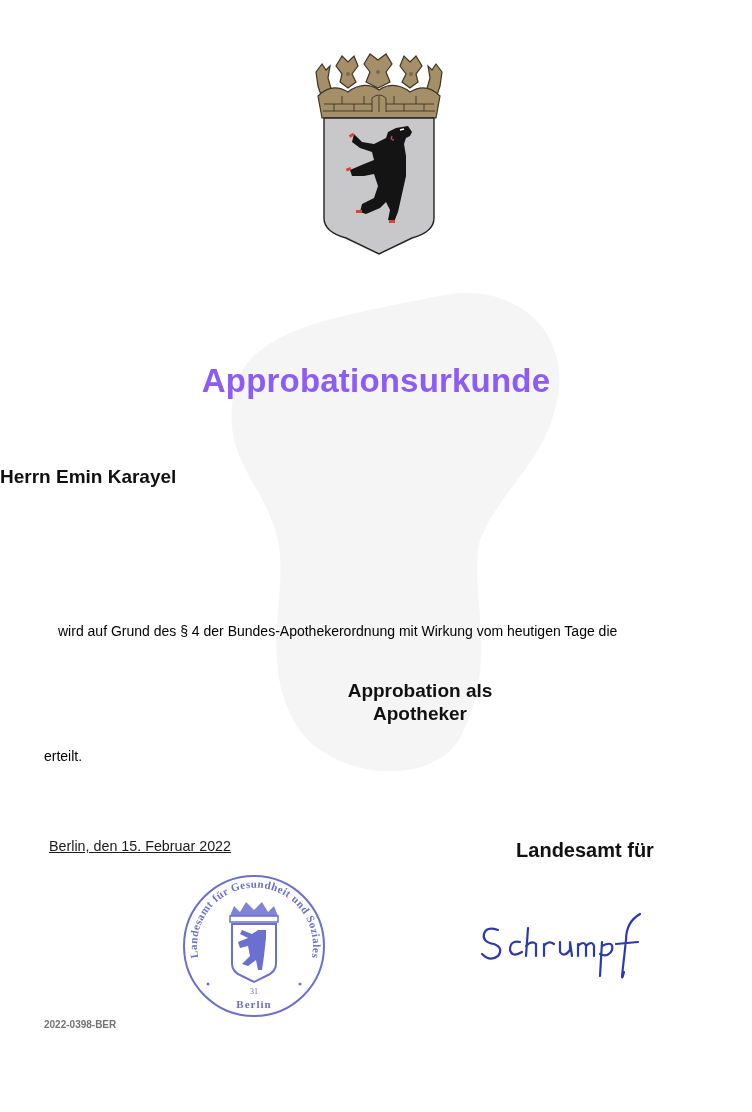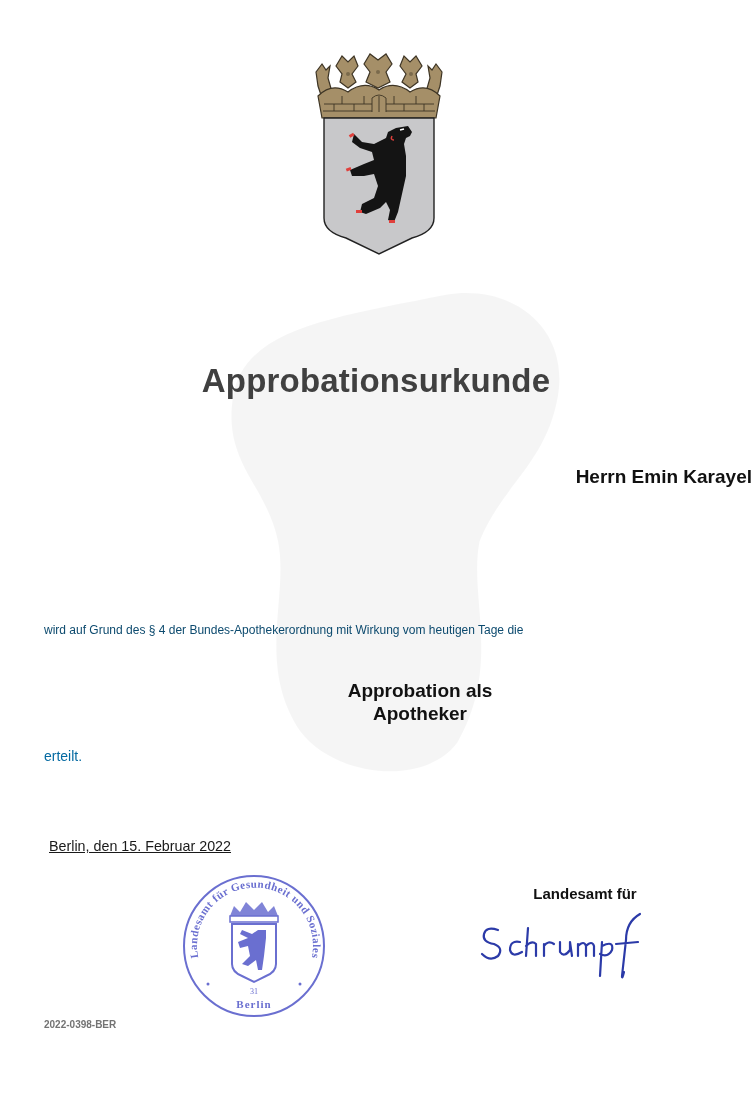--- a/index.html
+++ b/index.html
@@ -2,27 +2,27 @@
 <html><head>
 <meta charset="utf-8">
 <style>
   html, body { margin:0; padding:0; }
   body {
     width:752px; height:1112px; background:#ffffff; position:relative; overflow:hidden;
     font-family:"Liberation Sans", sans-serif; color:#111;
   }
   .abs { position:absolute; }
   .coat { left:312px; top:52px; width:134px; height:204px; }
-  .title { left:0; width:752px; top:362px; text-align:center; font-size:33px; font-weight:bold; letter-spacing:0.2px; color:#404040; }
-  .recipient { left:0; width:752px; top:466px; text-align:right; font-size:19px; font-weight:bold; color:#111; }
-  .body-line { left:44px; top:623px; font-size:12px; color:#0c4a6e; white-space:nowrap; }
+  .title { left:0; width:752px; top:362px; text-align:center; font-size:33px; font-weight:bold; letter-spacing:0.2px; color:#8b5cf6; }
+  .recipient { left:0; width:752px; top:466px; text-align:left; font-size:19px; font-weight:bold; color:#111; }
+  .body-line { left:58px; top:623px; font-size:14px; color:#000000; white-space:nowrap; }
   .approbation { left:0; width:752px; top:679px; text-align:center; font-size:19px; font-weight:bold; line-height:23px; color:#111;margin-left:44px; }
-  .erteilt { left:44px; top:748px; font-size:14px; color:#0369a1; }
+  .erteilt { left:44px; top:748px; font-size:14px; color:#000000; }
   .place-date { left:49px; top:838px; font-size:14.3px; color:#1a1a1a;text-decoration:underline; }
-  .authority { left:420px; width:330px; top:839px; text-align:center; font-size:15px; line-height:22px; color:#111;margin-top:44px; }
+  .authority { left:420px; width:330px; top:839px; text-align:center; font-size:20px; line-height:22px; color:#111; }
   .authority .b { font-weight:bold; }
   .signature { left:476px; top:910px; width:180px; height:75px; }
   .seal { left:178px; top:872px; width:152px; height:148px; }
   .docnum { left:44px; top:1019px; font-size:10px; color:#737373;font-weight:bold; }
   .watermark { left:110px; top:250px; width:560px; height:560px; opacity:0.035; }
 </style>
 </head>
 <body>
 
 <svg class="abs watermark" viewBox="0 0 100 100">

